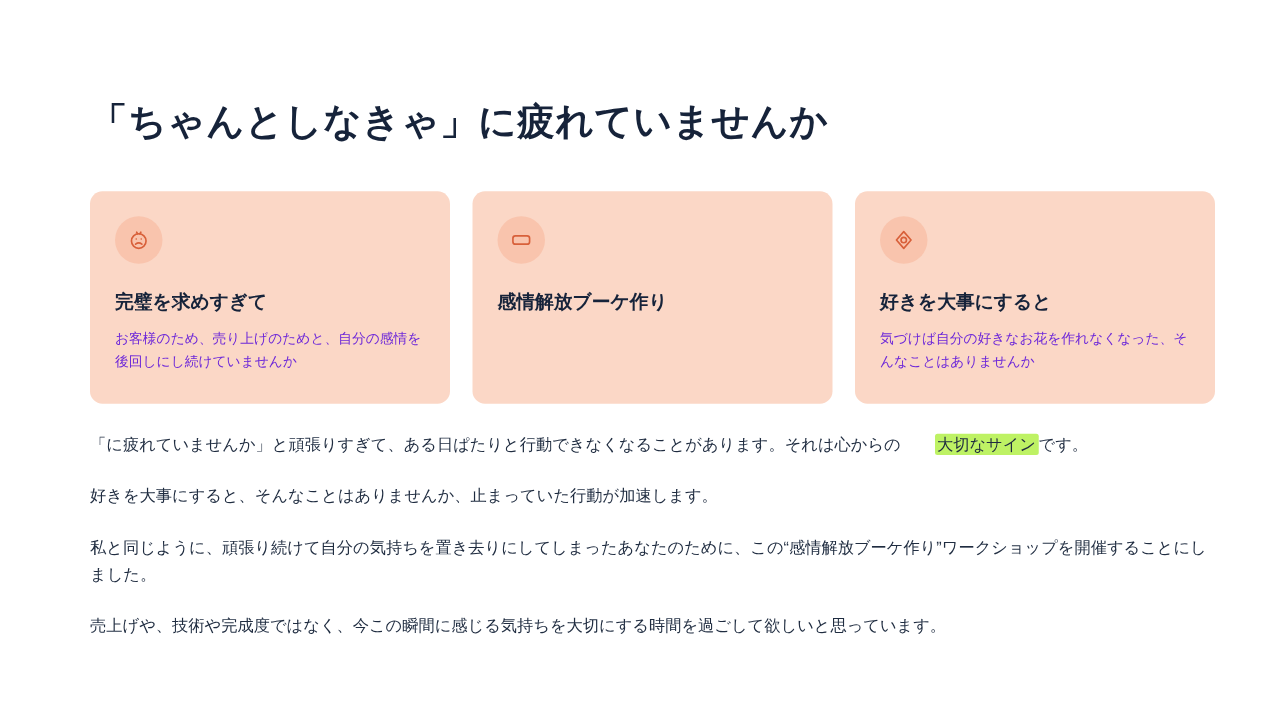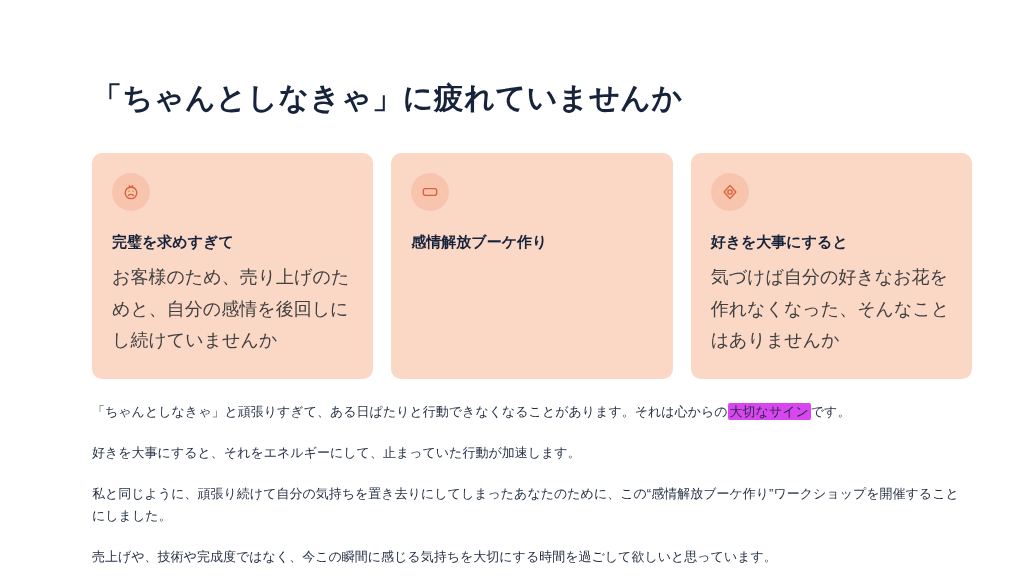--- a/index.html
+++ b/index.html
@@ -11,21 +11,21 @@
     font-family: "Liberation Sans", sans-serif;
     color: #1f2430;
     overflow: hidden;
   }
 
   .page {
     position: relative;
     width: 1024px;
     height: 576px;
     box-sizing: border-box;
-    padding: 78px 52px 0 92px;
+    padding: 78px 52px 0 72px;
   }
 
   .headline {
     font-size: 30px;
     font-weight: bold;
     letter-spacing: 0.5px;
     color: #16233a;
     margin: 0 0 36px 0;
     line-height: 1.3;
   }
@@ -61,44 +61,45 @@
 
   .card-title {
     font-size: 15px;
     font-weight: bold;
     color: #16233a;
     margin: 0 0 10px 0;
     line-height: 1.4;
   }
 
   .card-body {
-    font-size: 18px;
+    font-size: 11px;
     line-height: 1.75;
-    color: #404040;
+    color: #6d28d9;
     margin: 0;
   }
 
   .paragraphs {
     margin-top: 8px;
   }
 
   .para {
     font-size: 13px;
     line-height: 1.65;
     color: #1f2c40;
     margin: 0 0 20px 0;
     max-width: 920px;
   }
 
   .para:last-child { margin-bottom: 0; }
 
   .hl {
-    background: #d946ef;
+    background: #bef264;
     padding: 1px 2px;
     border-radius: 2px;
+    margin-left: 27px;
   }
 </style>
 </head>
 <body>
 
 <div class="page">
 
   <h1 class="headline">「ちゃんとしなきゃ」に疲れていませんか</h1>
 
   <div class="cards">
@@ -133,19 +134,19 @@
           <circle cx="12" cy="12" r="2.6"></circle>
         </svg>
       </div>
       <p class="card-title">好きを大事にすると</p>
       <p class="card-body">気づけば自分の好きなお花を作れなくなった、そんなことはありませんか</p>
     </div>
 
   </div>
 
   <div class="paragraphs">
-    <p class="para"><span>「ちゃんとしなきゃ」と頑張りすぎて、ある日ぱたりと行動できなくなることがあります。それは心からの</span><span class="hl">大切なサイン</span><span>です。</span></p>
-    <p class="para"><span>好きを大事にすると、それをエネルギーにして、止まっていた行動が加速します。</span></p>
+    <p class="para"><span>「に疲れていませんか」と頑張りすぎて、ある日ぱたりと行動できなくなることがあります。それは心からの</span><span class="hl">大切なサイン</span><span>です。</span></p>
+    <p class="para"><span>好きを大事にすると、そんなことはありませんか、止まっていた行動が加速します。</span></p>
     <p class="para"><span>私と同じように、頑張り続けて自分の気持ちを置き去りにしてしまったあなたのために、この“感情解放ブーケ作り”ワークショップを開催することにしました。</span></p>
     <p class="para"><span>売上げや、技術や完成度ではなく、今この瞬間に感じる気持ちを大切にする時間を過ごして欲しいと思っています。</span></p>
   </div>
 
 </div>
 
 </body></html>

